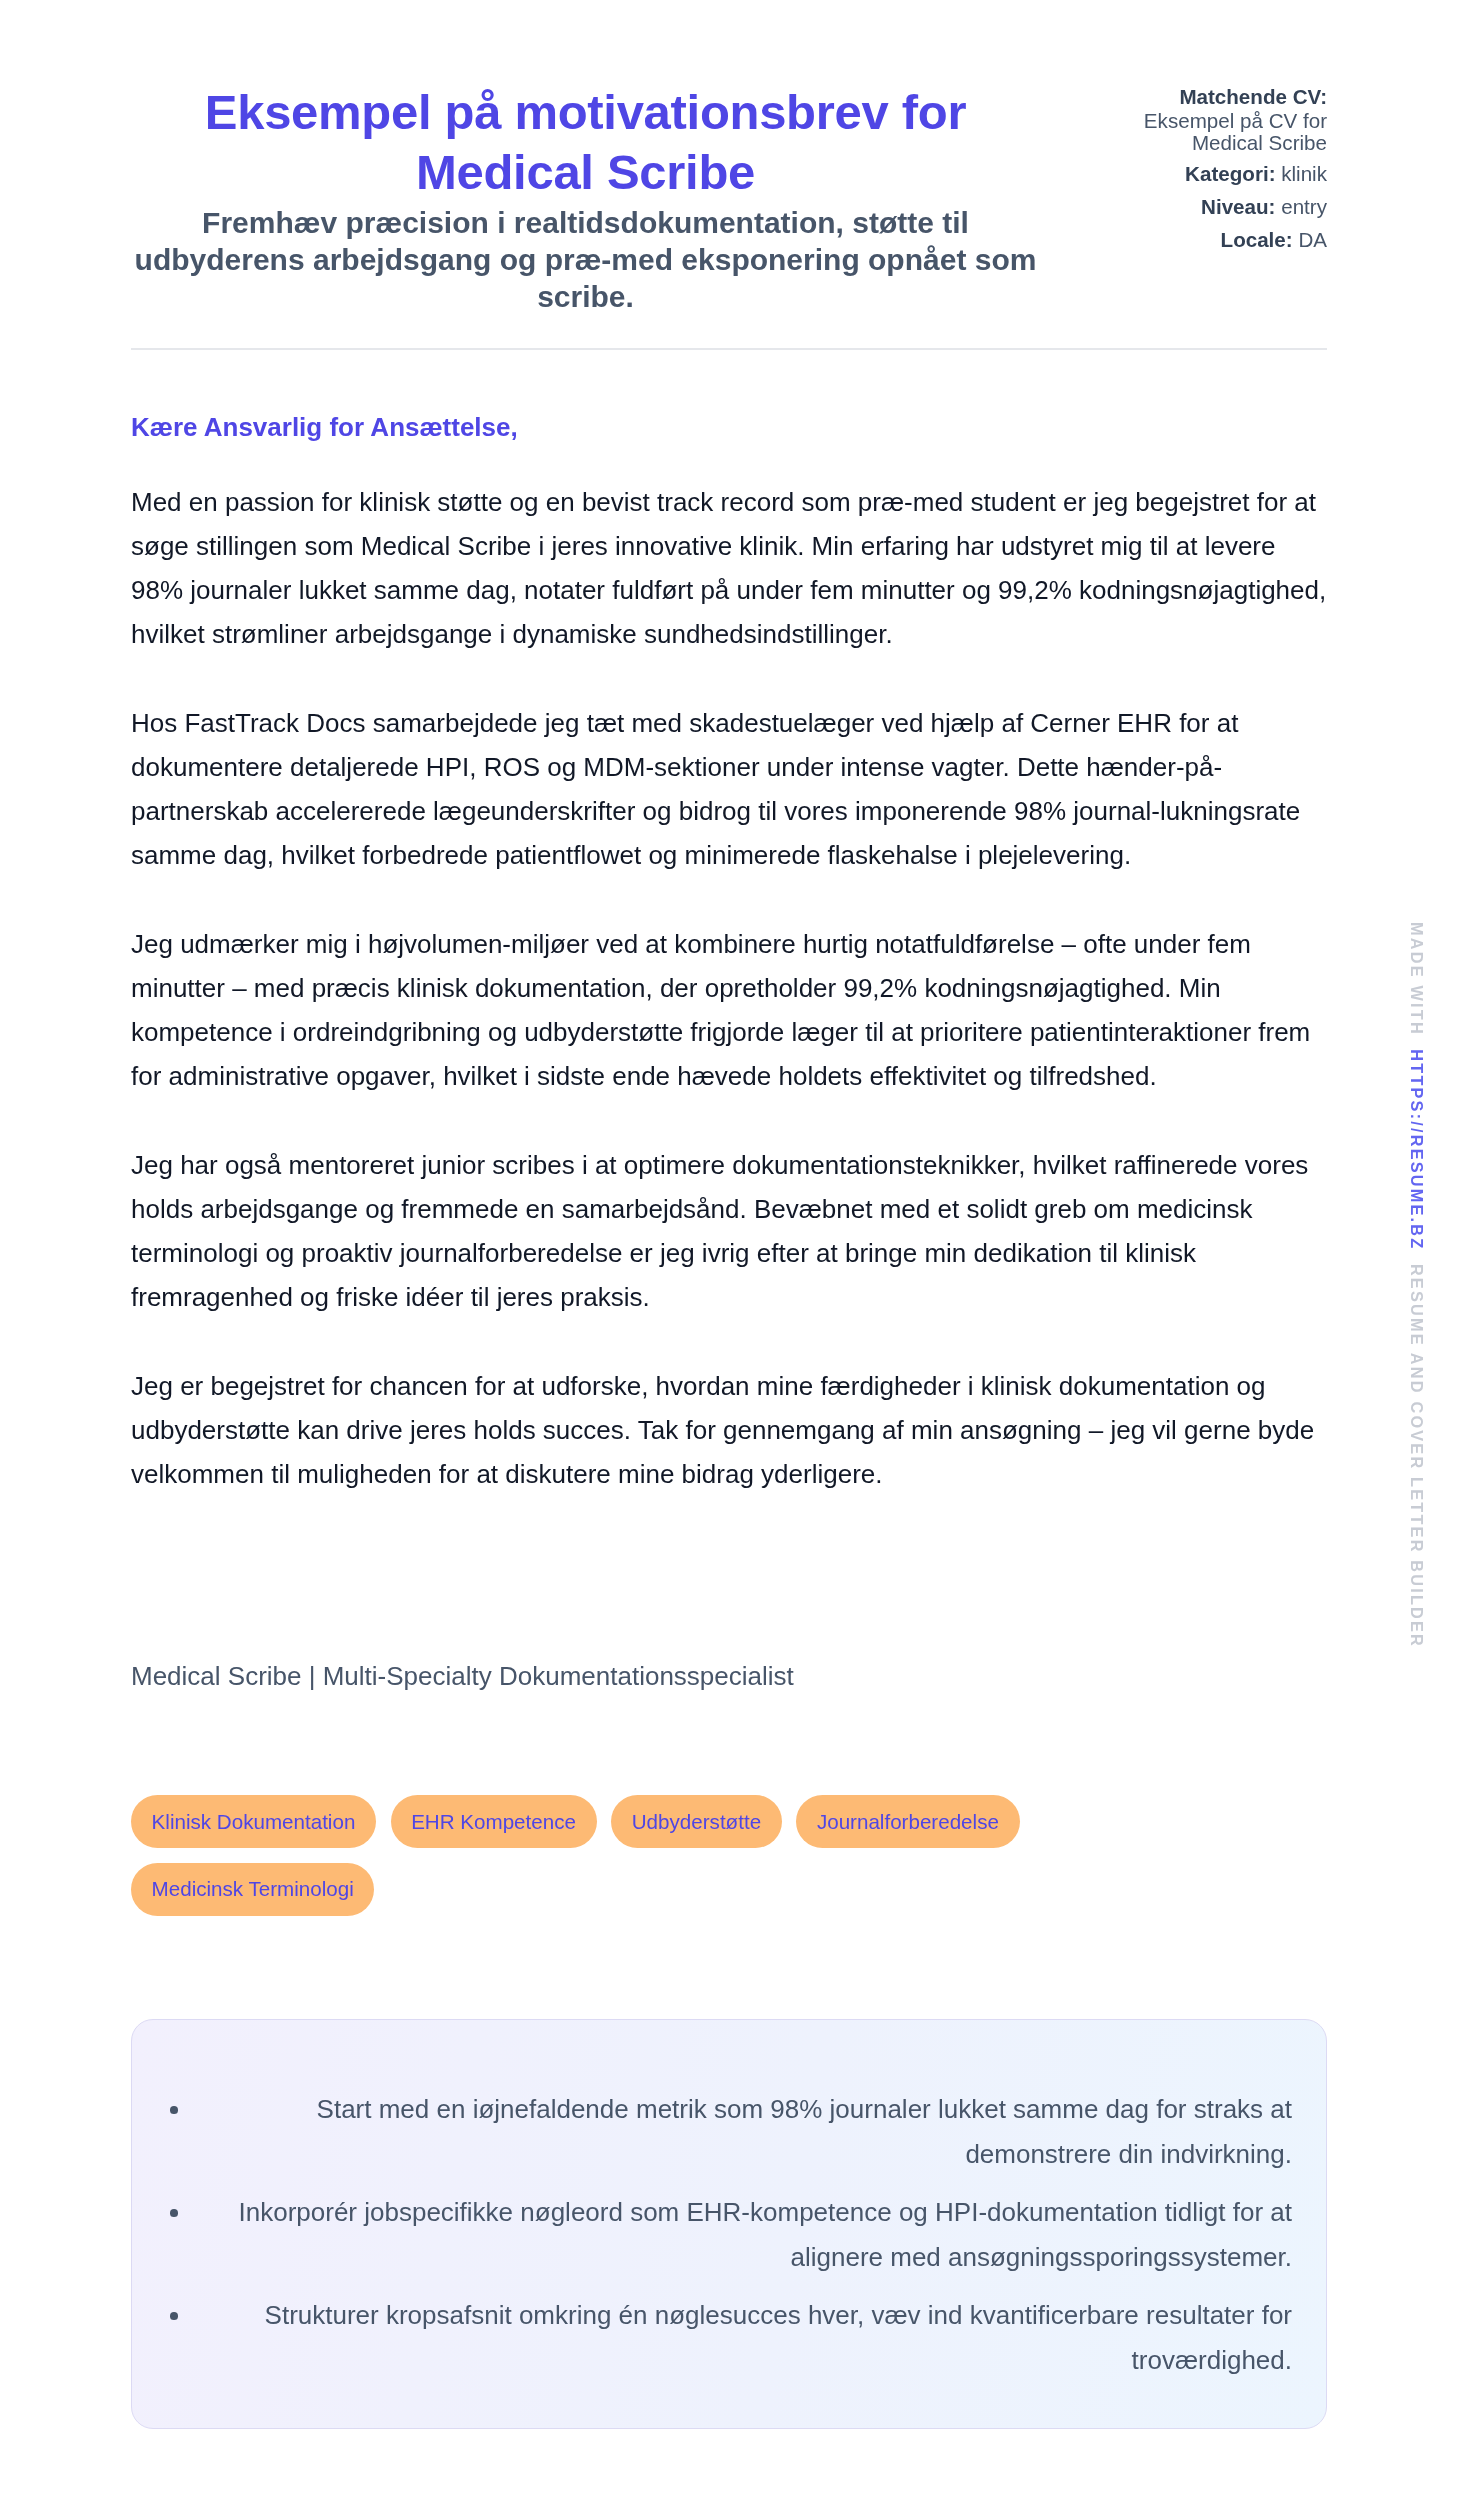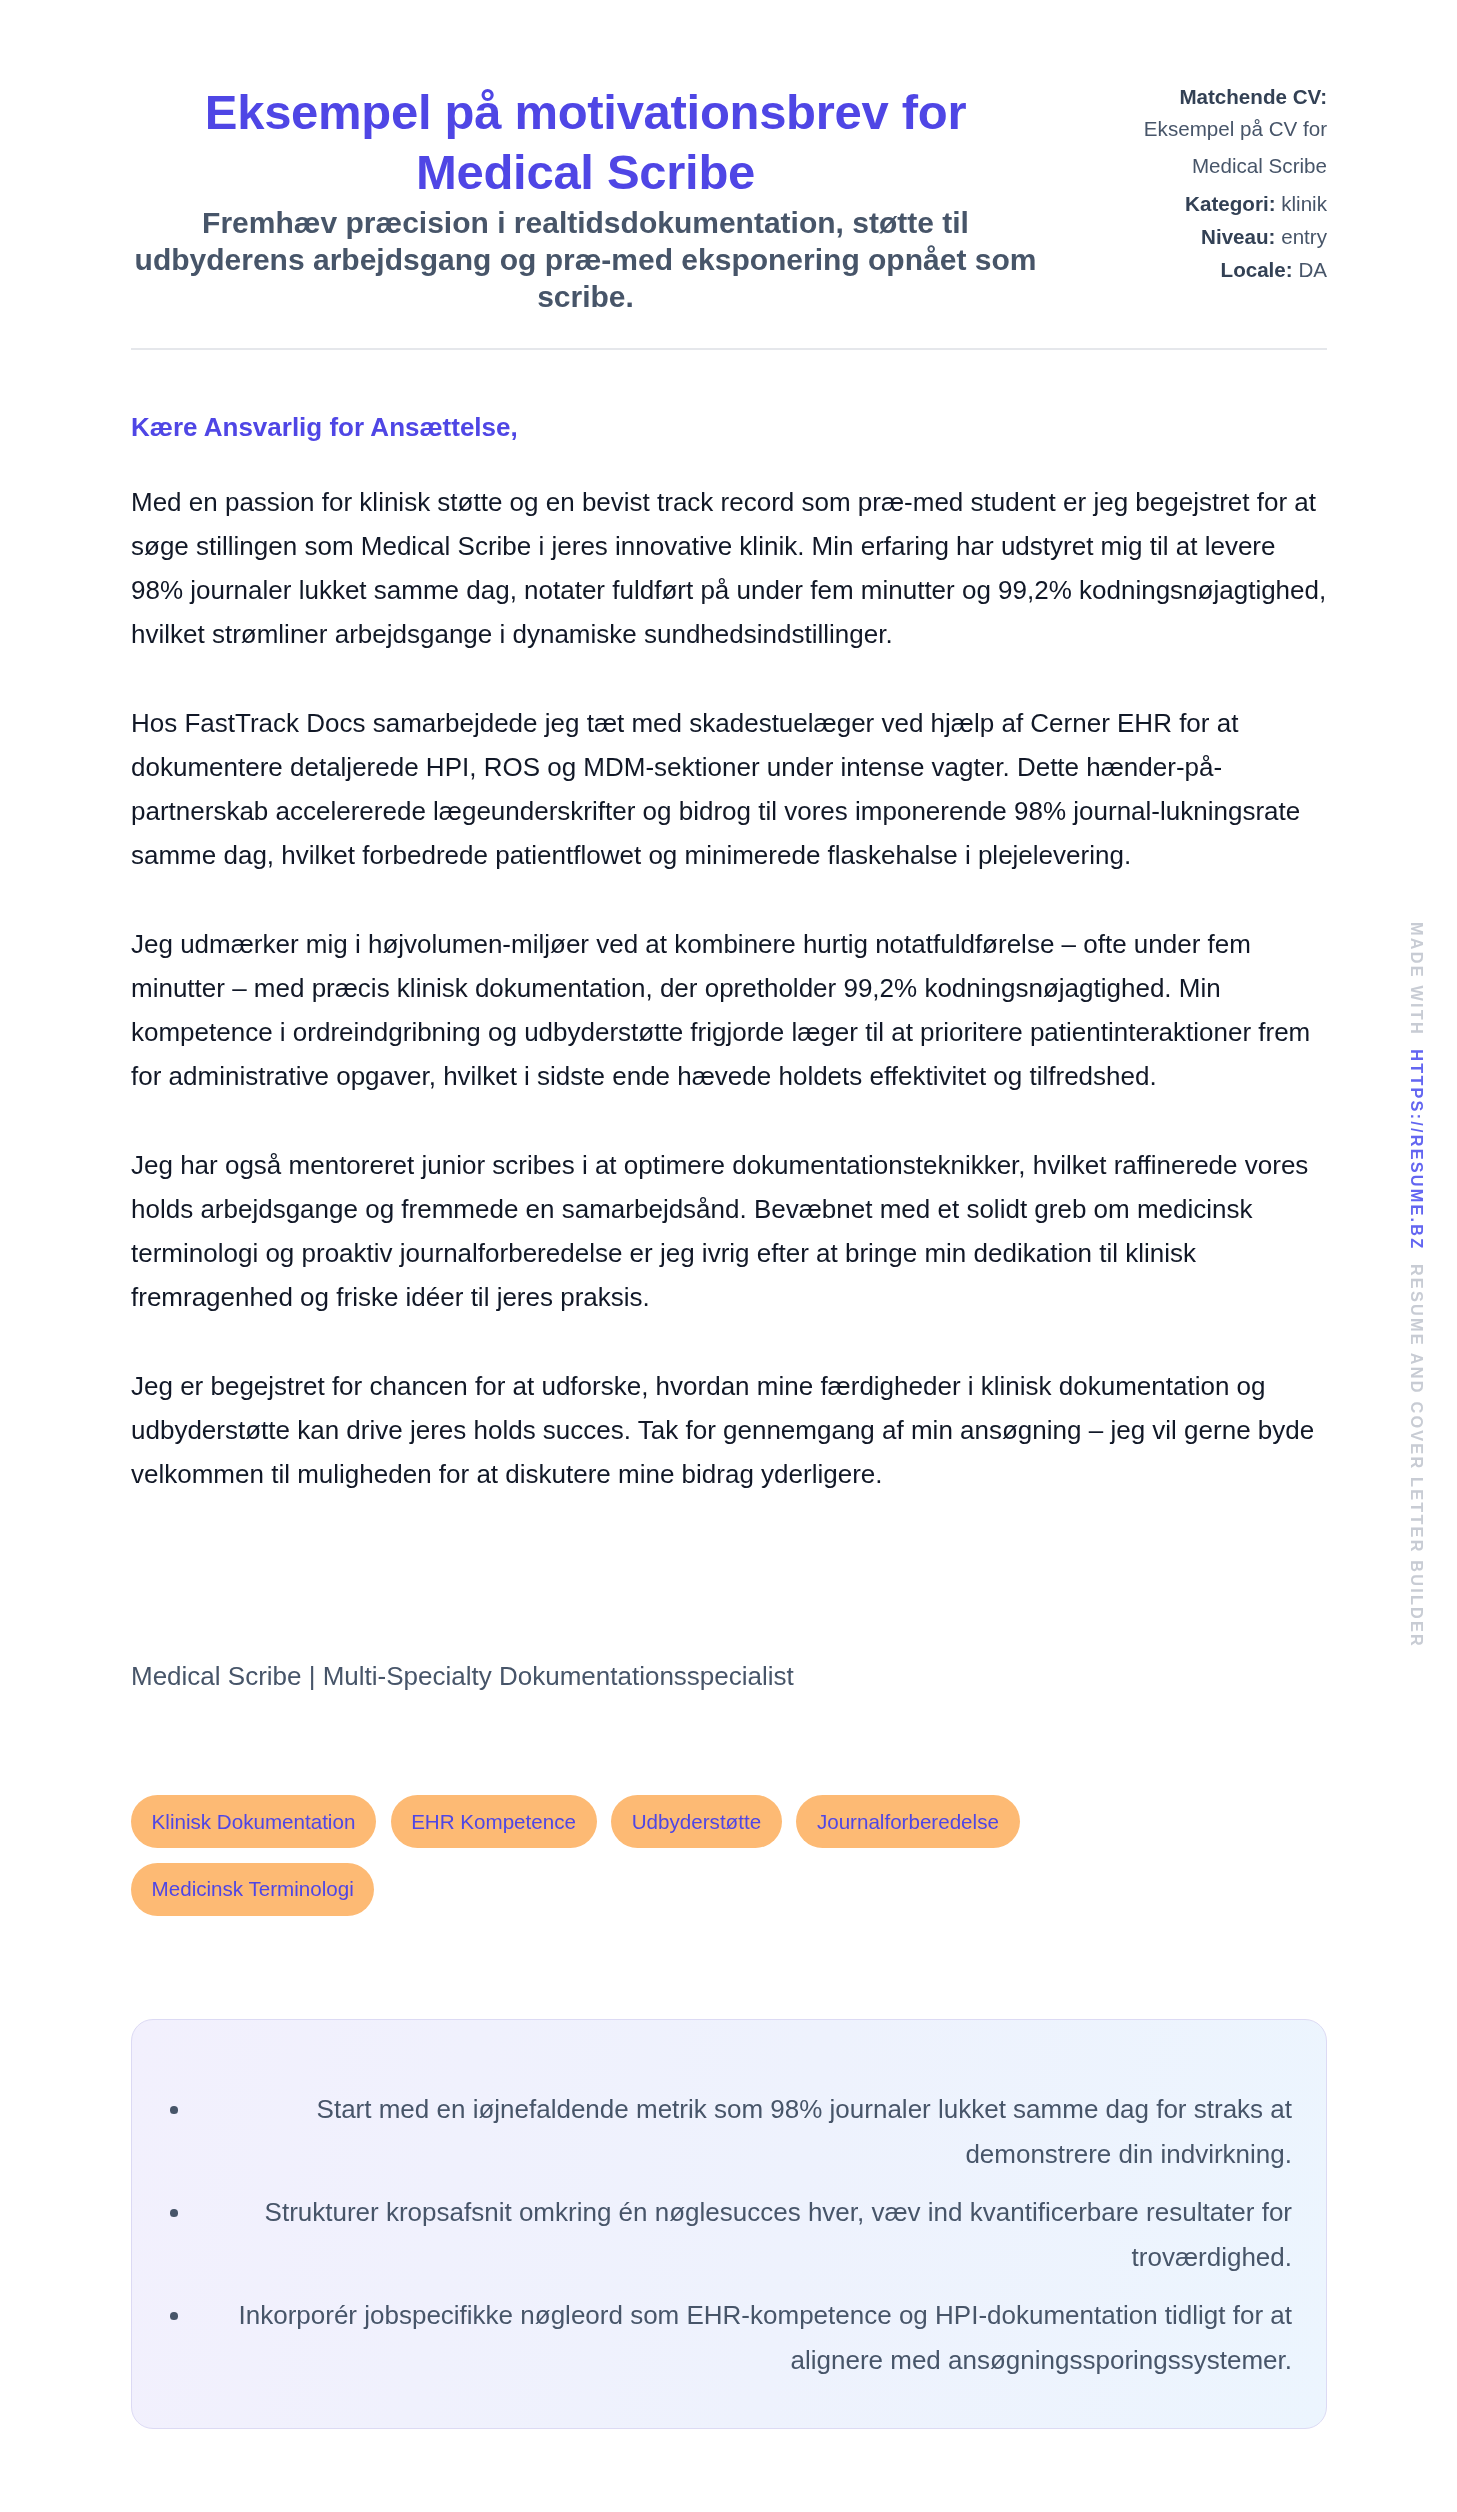--- a/index.html
+++ b/index.html
@@ -44,21 +44,21 @@
     right: 0;
     top: 84px;
     width: 257px;
     text-align: right;
     font-size: 20.6px;
     color: #475569;
   }
   .meta .meta-row { line-height: 26px; margin-bottom: 6.9px; }
   .meta .meta-row.cv { line-height: 26px; }
   .meta .k { font-weight: 700; color: #334155; }
-  .meta .cv-title { display: block; line-height: 37px; }
+  .meta .cv-title { display: block; line-height: 22px; }
   .hr {
     position: absolute;
     left: 0;
     top: 348px;
     width: 1196px;
     height: 1.7px;
     background: #e5e7eb;
   }
   .greeting {
     position: absolute;
@@ -235,25 +235,25 @@
   </div>
 
   <div class="tips">
     <ul>
       <li>
         <span class="bullet"></span>
         <span>Start med en iøjnefaldende metrik som 98% journaler lukket samme dag for straks at demonstrere din indvirkning.</span>
       </li>
       <li>
         <span class="bullet"></span>
-        <span>Strukturer kropsafsnit omkring én nøglesucces hver, væv ind kvantificerbare resultater for troværdighed.</span>
+        <span>Inkorporér jobspecifikke nøgleord som EHR-kompetence og HPI-dokumentation tidligt for at alignere med ansøgningssporingssystemer.</span>
       </li>
       <li>
         <span class="bullet"></span>
-        <span>Inkorporér jobspecifikke nøgleord som EHR-kompetence og HPI-dokumentation tidligt for at alignere med ansøgningssporingssystemer.</span>
+        <span>Strukturer kropsafsnit omkring én nøglesucces hver, væv ind kvantificerbare resultater for troværdighed.</span>
       </li>
     </ul>
   </div>
 </div>
 
 <div class="side-mark">
   <div class="rot">
     <span class="muted">MADE WITH</span>&nbsp;&nbsp;<span class="link">HTTPS://RESUME.BZ</span>&nbsp;&nbsp;<span class="muted">RESUME AND COVER LETTER BUILDER</span>
   </div>
 </div>

